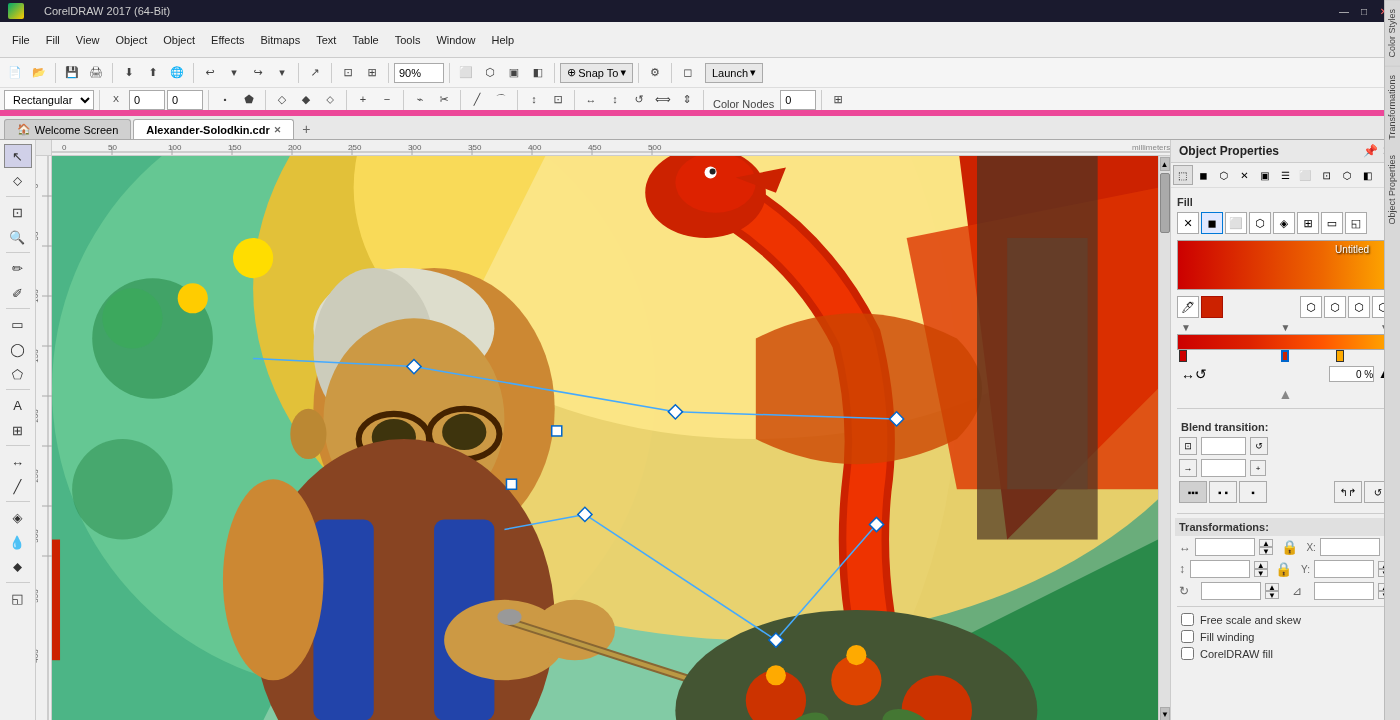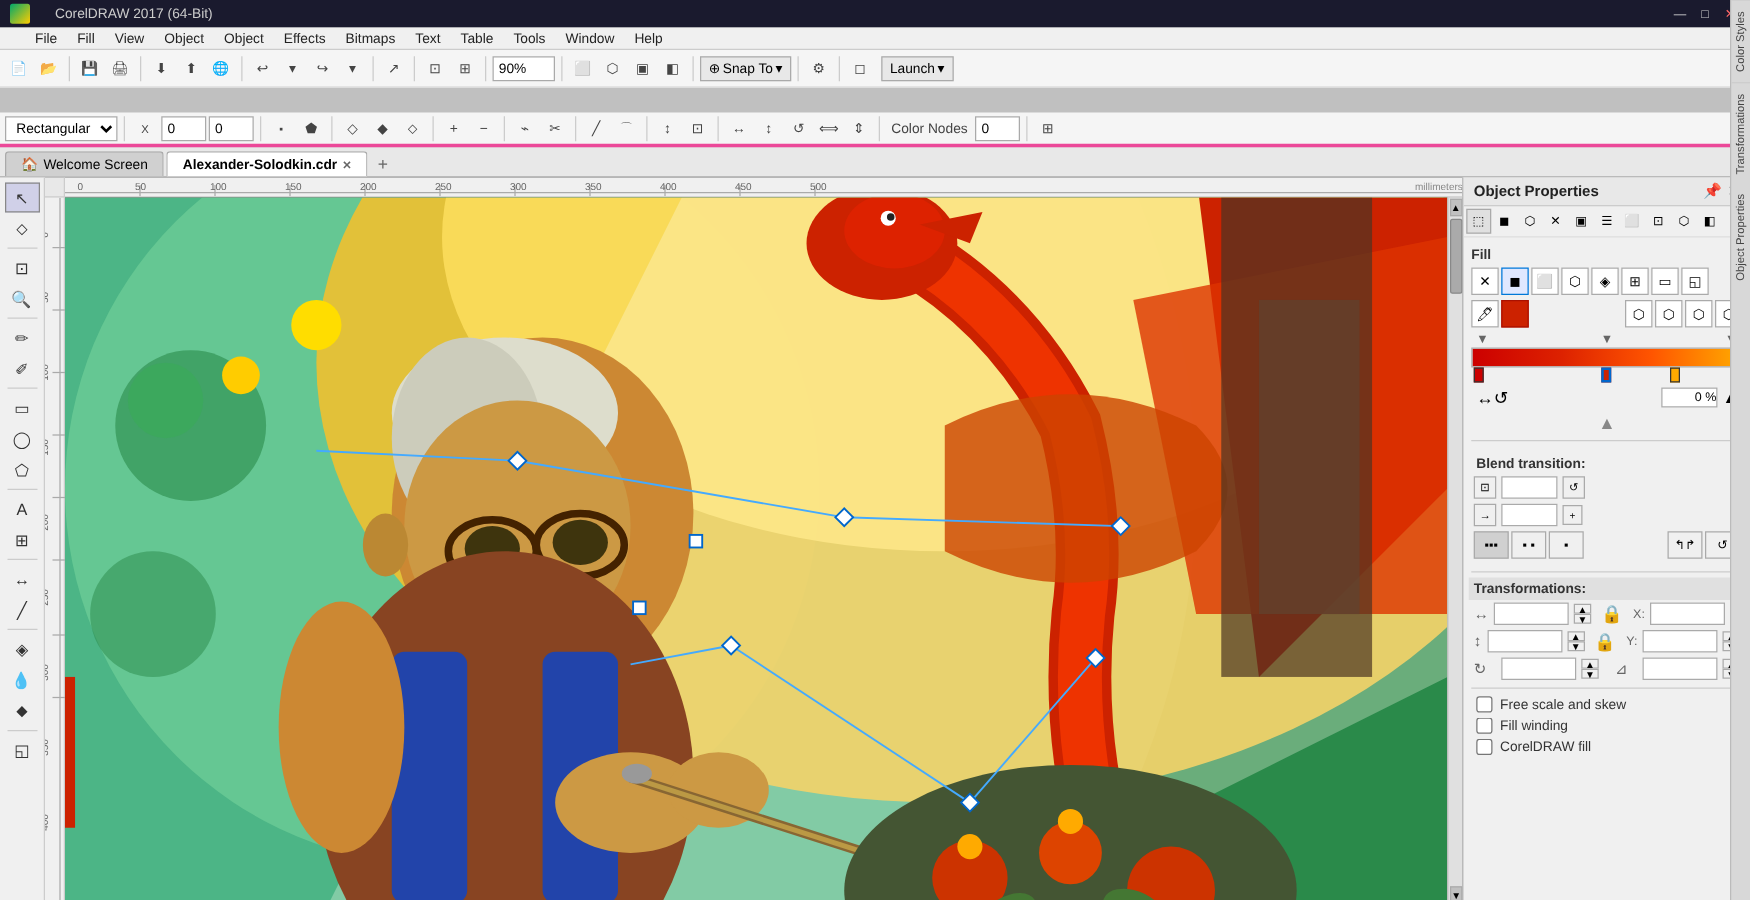--- a/index.html
+++ b/index.html
@@ -8,33 +8,33 @@
     
     #titlebar {
       height: 22px; background: #1a1a2e; display: flex; align-items: center; justify-content: space-between;
       padding: 0 8px; color: #ccc;
     }
     #titlebar .controls { display: flex; gap: 4px; }
     #titlebar .controls span { width: 16px; height: 16px; display: inline-flex; align-items: center; justify-content: center; font-size: 10px; cursor: pointer; color: #ccc; }
 
     
     #menubar {
-      height: 18px; background: #f0f0f0; display: flex; align-items: center; padding: 0 20px;
+      height: 36px; background: #f0f0f0; display: flex; align-items: center; padding: 0 4px;
       border-bottom: 1px solid #ccc;
     }
     .menu-item { padding: 2px 8px; cursor: pointer; font-size: 11px; color: #222; }
 
     
     #toolbar1 {
       height: 30px; background: #f5f5f5; display: flex; align-items: center; padding: 0 4px;
       border-bottom: 1px solid #ddd; gap: 2px;
     }
     #toolbar2 {
-      height: 28px; background: #f5f5f5; display: flex; align-items: center; padding: 0 4px;
-      border-bottom: 3px solid #ec4899; gap: 2px; margin-top: 20px;
+      height: 28px; background: #f5f5f5; display: flex; align-items: flex-end; padding: 0 4px;
+      border-bottom: 6px solid #ec4899; gap: 2px;
     }
     .tb-btn {
       width: 22px; height: 22px; border: 1px solid transparent; background: transparent;
       display: inline-flex; align-items: center; justify-content: center; cursor: pointer;
       font-size: 11px; color: #444;
     }
     .tb-sep { width: 1px; height: 20px; background: #ccc; margin: 0 3px; }
     .tb-select {
       height: 20px; border: 1px solid #aaa; background: white; font-size: 11px; padding: 0 4px; cursor: pointer;
     }
@@ -534,20 +534,26 @@
           <div class="icon-btn" title="No Fill">✕</div>
           <div class="icon-btn active" title="Solid Fill">◼</div>
           <div class="icon-btn" title="Gradient">⬜</div>
           <div class="icon-btn" title="Vector">⬡</div>
           <div class="icon-btn" title="Bitmap">◈</div>
           <div class="icon-btn" title="Hatch">⊞</div>
           <div class="icon-btn" title="Special">▭</div>
           <div class="icon-btn" title="Transparency">◱</div>
         </div>
 
+        <div style="position:relative;margin:4px 2px;">
+          <div style="height:50px;background:linear-gradient(to right,#cc0000,#dd3300,#ee6600,#ffaa00);border:1px solid #aaa;position:relative;cursor:pointer;">
+            <span style="position:absolute;top:3px;right:24px;font-size:10px;color:white;text-shadow:1px 1px 2px black;">Untitled</span>
+            <span style="position:absolute;top:3px;right:4px;font-size:10px;color:white;">▾</span>
+          </div>
+        </div>
 
         <div class="icon-row">
           <div class="icon-btn">🖊</div>
           <div class="icon-btn" style="background:#cc2200;border-color:#aa1100;">&nbsp;</div>
           <div style="flex:1;"></div>
           <div class="icon-btn">⬡</div>
           <div class="icon-btn">⬡</div>
           <div class="icon-btn">⬡</div>
           <div class="icon-btn">⬡</div>
         </div>

